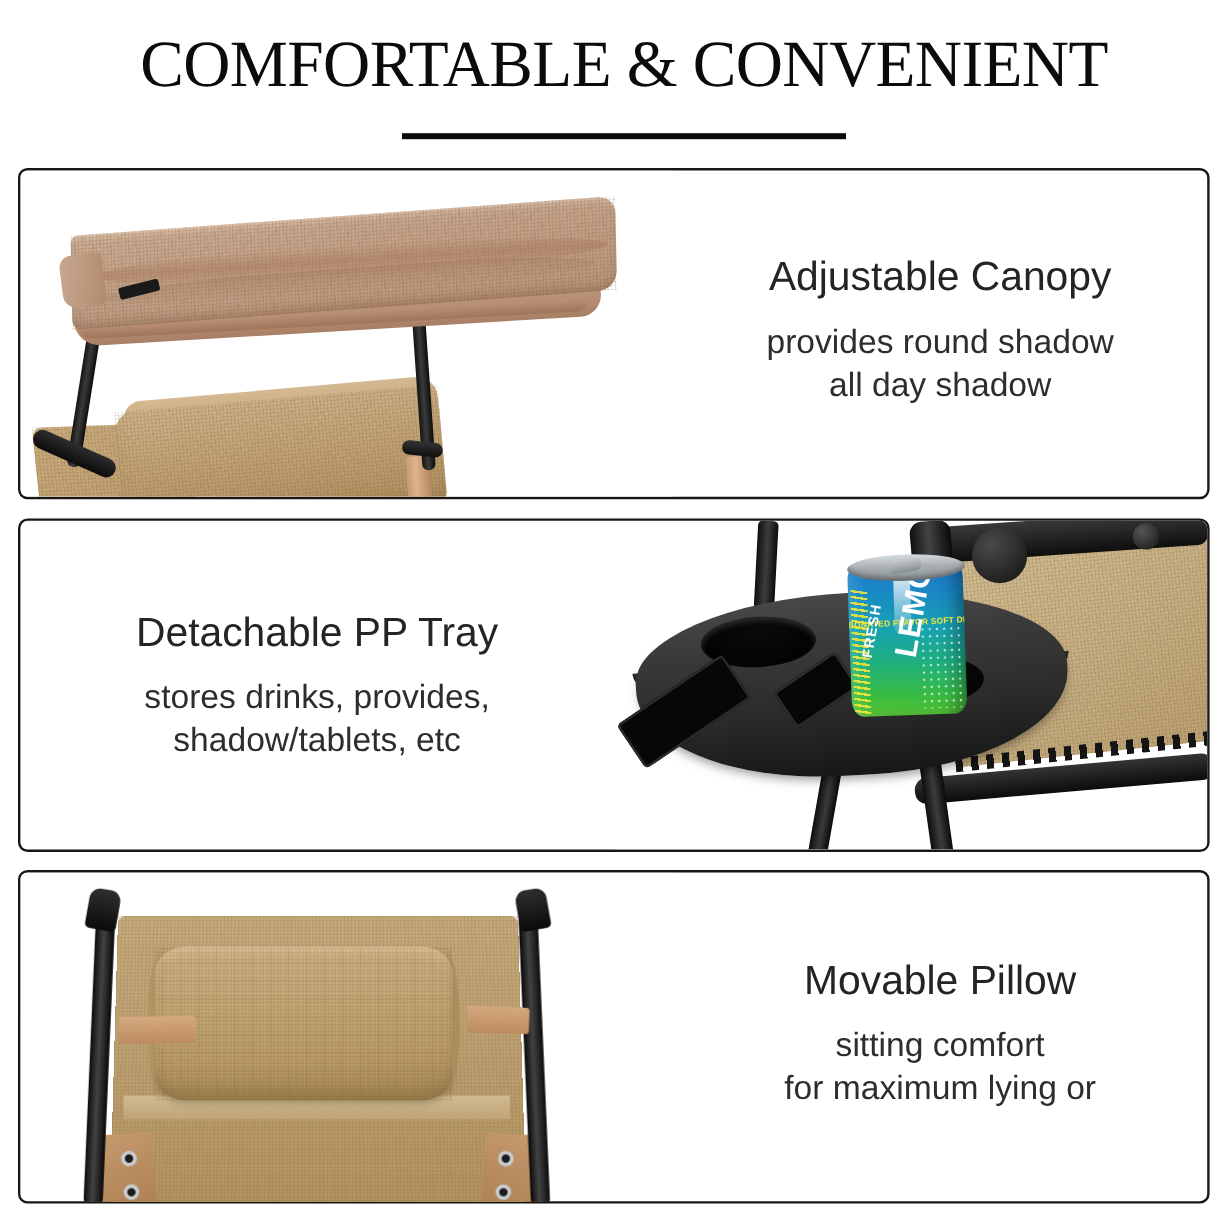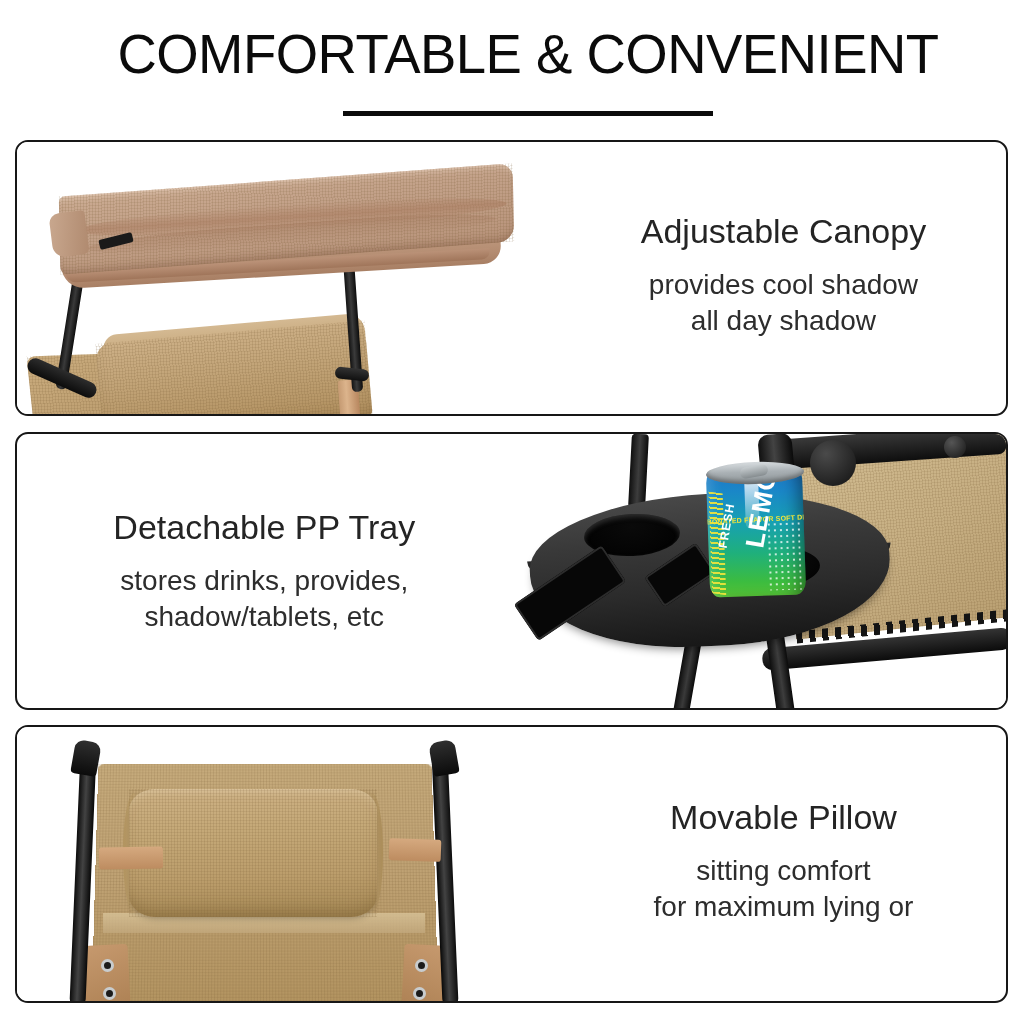--- a/index.html
+++ b/index.html
@@ -15,23 +15,24 @@
   #page {
     position: relative;
     width: 1024px;
     height: 1024px;
     background: #ffffff;
   }
 
   
   .header {
     position: absolute;
-    top: 0; left: 16px;
+    top: 0; left: 8px;
     width: 840px;
     height: 140px;
+    font-family: Liberation Serif, serif;
   }
   .page-title {
     position: absolute;
     top: 22px; left: 0;
     width: 1024px;
     text-align: center;
     font-size: 55px;
     font-weight: 400;
     letter-spacing: -0.5px;
     color: #0b0b0b;
@@ -46,21 +47,21 @@
     height: 5px;
     background: #0b0b0b;
   }
 
   
   .panel {
     position: absolute;
     left: 15px;
     width: 993px;
     border: 2px solid #171717;
-    border-radius: 13px;
+    border-radius: 8px;
     background: #ffffff;
     overflow: hidden;
   }
   #panel-1 { top: 140px;  height: 276px; }
   #panel-2 { top: 432px;  height: 278px; }
   #panel-3 { top: 725px;  height: 278px; }
 
   .panel-inner {
     position: relative;
     width: 100%;
@@ -601,21 +602,21 @@
             </div>
           <div class="canopy-crease"></div>
           <div class="canopy-endcap"></div>
           <div class="canopy-slot"></div>
         </div>
       </div>
 
       <div class="text-col">
         <div class="feature-title">Adjustable Canopy</div>
         <div class="feature-desc">
-          <span>provides cool shadow</span>
+          <span>provides round shadow</span>
           <span>all day shadow</span>
         </div>
       </div>
 
     </div>
   </div>
 
   <div class="panel" id="panel-2">
     <div class="panel-inner">
 

